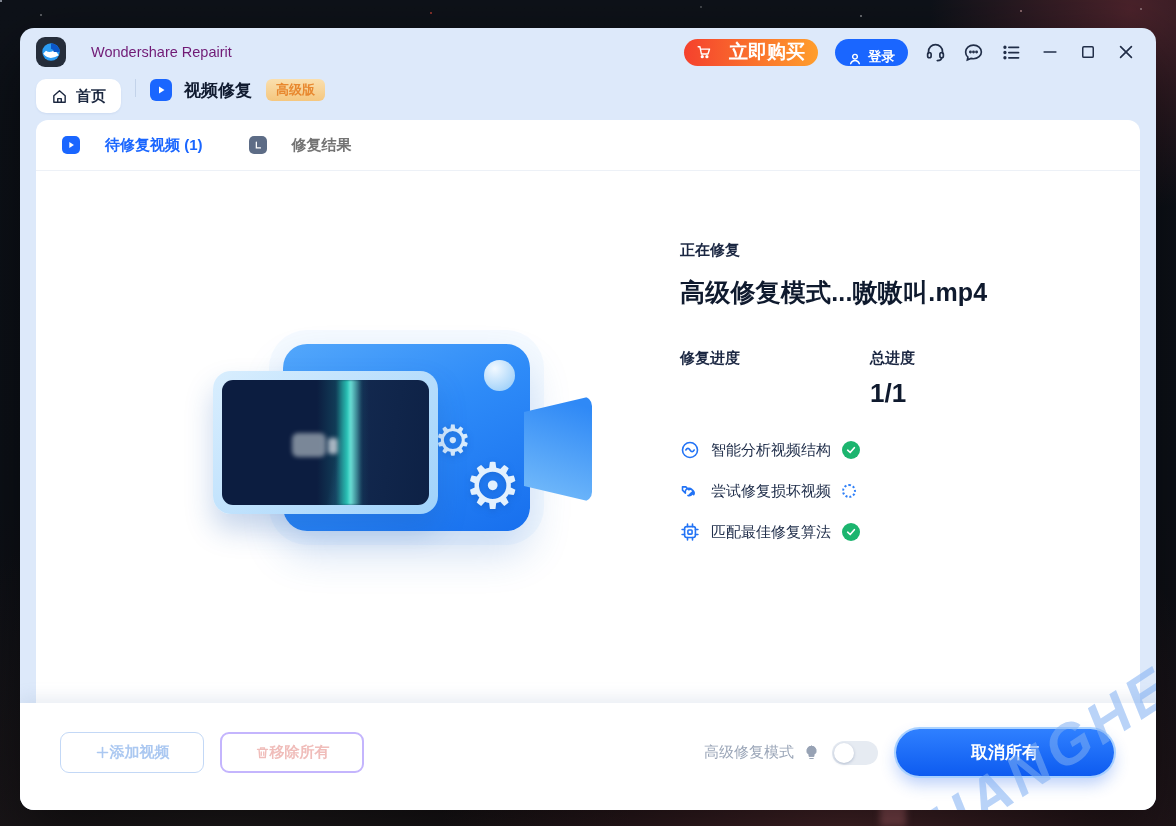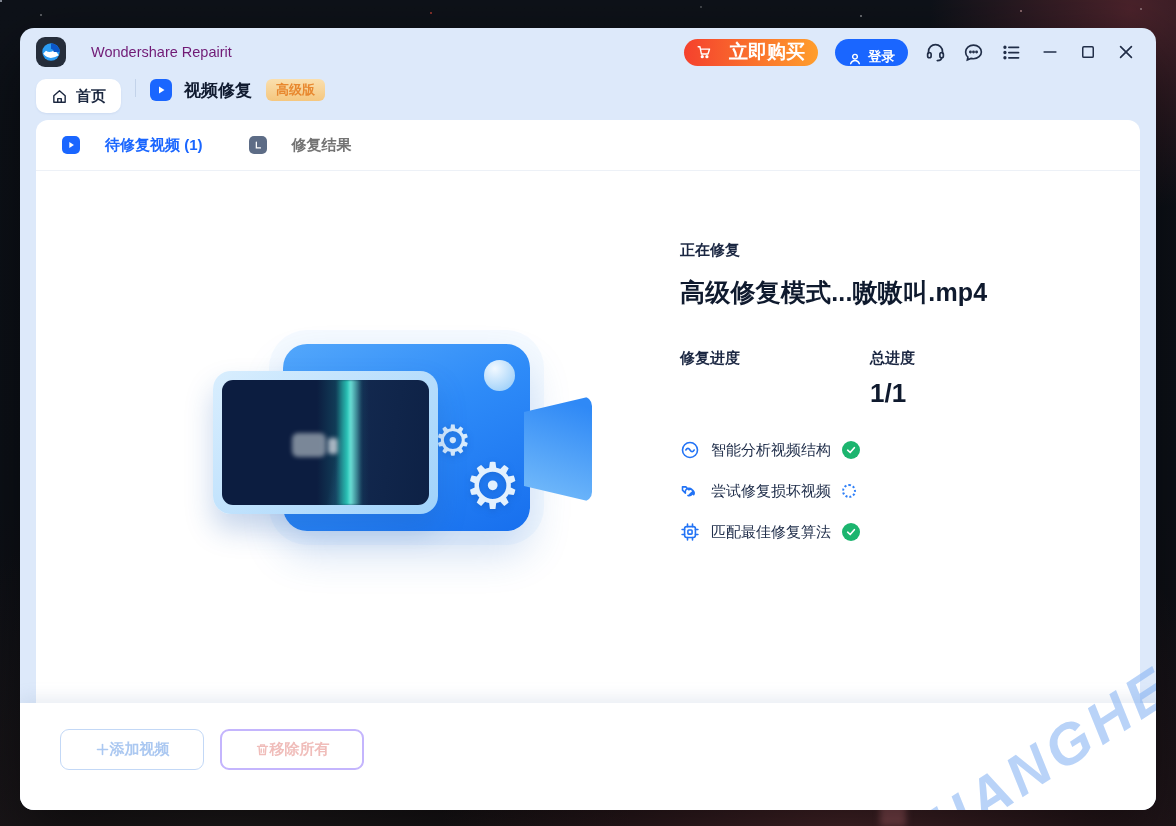--- a/index.html
+++ b/index.html
@@ -359,16 +359,29 @@
       </button>
       <button class="btn-outline btn-remove" disabled="">
         <span>
           <svg width="15" height="15" viewBox="0 0 24 24" fill="none" stroke="#f0bdba" stroke-width="2.2" stroke-linecap="round">
             <path d="M4 7h16 M9 7V4.5h6V7 M6.5 7l1 13h9l1-13 M10 11v5.5 M14 11v5.5"></path>
           </svg>
         </span>
         <span>移除所有</span>
       </button>
 
+      <div class="fright">
+        <span class="adv-label">高级修复模式</span>
+        <span class="bulb">
+          <svg width="17" height="17" viewBox="0 0 24 24" fill="#97a2b4" stroke="#97a2b4" stroke-width="1.4" stroke-linecap="round">
+            <path d="M12 3 a6.5 6.5 0 0 1 3.5 12 v2.5 h-7 V15 A6.5 6.5 0 0 1 12 3 z"></path>
+            <line x1="9.5" y1="20.5" x2="14.5" y2="20.5" fill="none"></line>
+          </svg>
+        </span>
+        <div class="toggle off">
+          <div class="knob"></div>
+        </div>
+        <button class="btn-cancel">取消所有</button>
+      </div>
     </div>
   </div>
 
 </div>
 
 </body></html>

